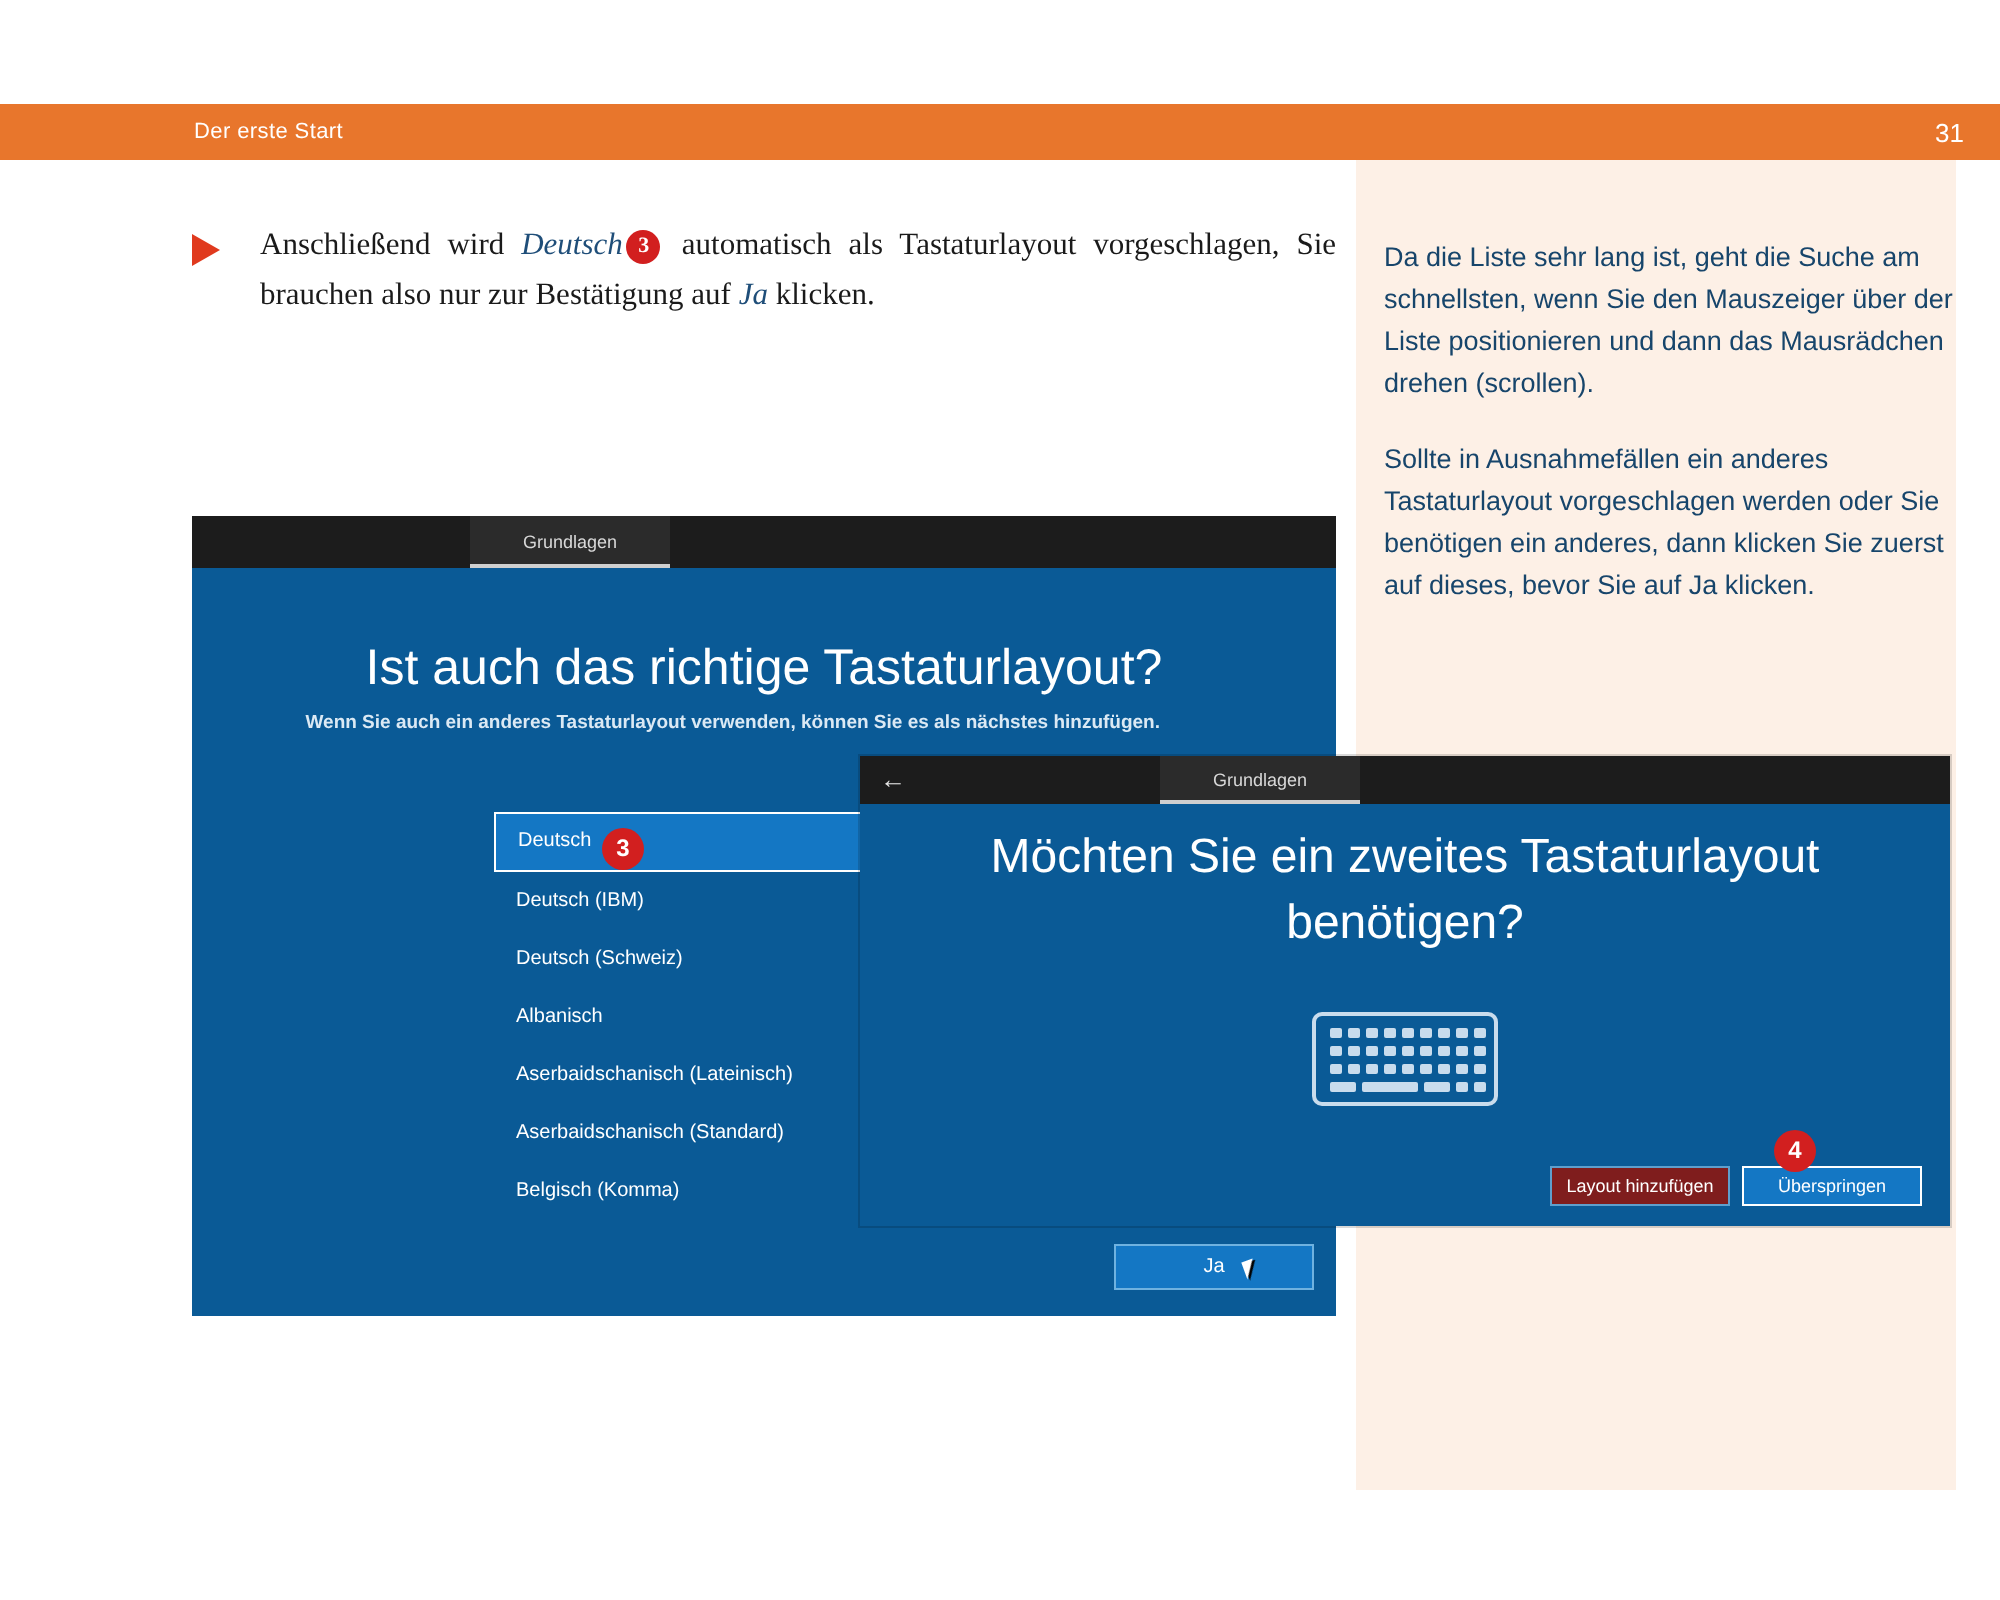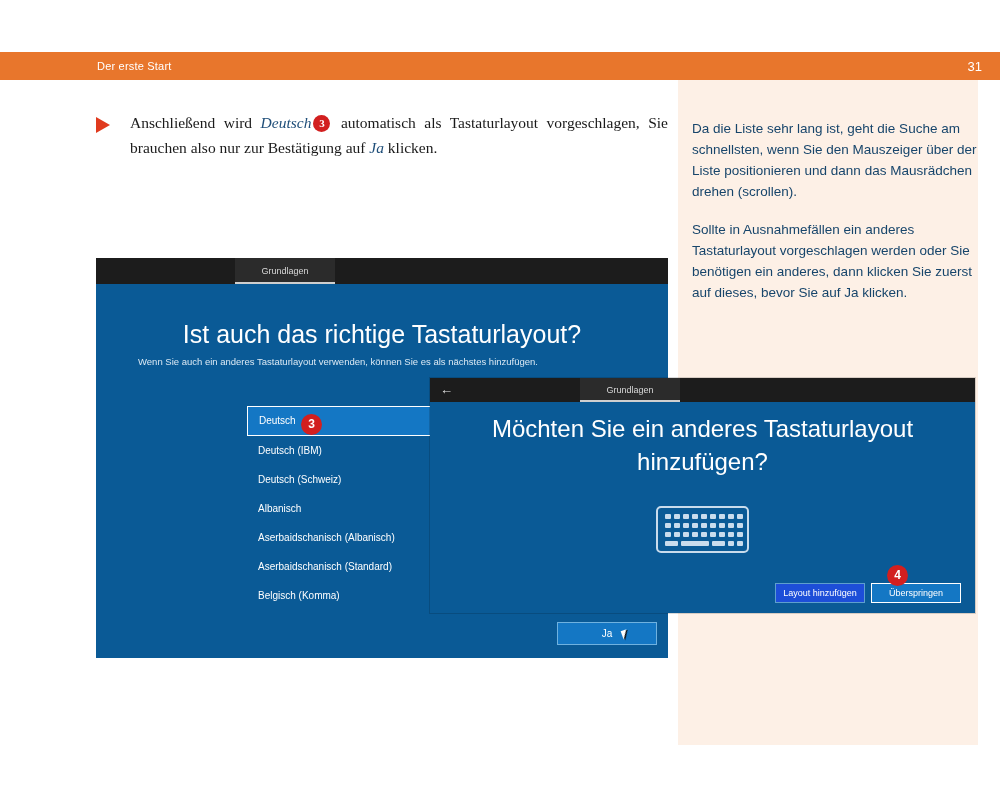--- a/index.html
+++ b/index.html
@@ -142,23 +142,24 @@
     width: 572px;
     text-align: center;
     color: #ffffff;
     font-size: 25px;
     font-weight: 300;
   }
   .shot1-sub {
     position: absolute;
     left: 0; top: 98px;
     width: 484px;
-    text-align: center;
+    text-align: right;
     color: #dbe9f4;
     font-size: 9.5px;
+    font-weight: bold;
   }
   .kb-list {
     position: absolute;
     left: 151px; top: 148px;
     width: 290px;
   }
   .kb-item {
     height: 29px;
     line-height: 29px;
     font-size: 10px;
@@ -260,21 +261,21 @@
     background: #c9dced;
     border-radius: 1px;
   }
   .kb-icon .wide { width: 28px; }
   .kb-icon .mid  { width: 13px; }
 
   .btn-add {
     position: absolute;
     left: 345px; top: 205px;
     width: 90px; height: 20px;
-    background: #1d4ed8;
+    background: #7f1d1d;
     border: 1px solid #5e9fcd;
     color: #ffffff;
     font-size: 9px;
     text-align: center;
     line-height: 19px;
     box-sizing: border-box;
   }
   .btn-skip {
     position: absolute;
     left: 441px; top: 205px;
@@ -329,35 +330,35 @@
     <div class="shot1-titlebar"></div>
     <div class="shot1-tab">Grundlagen</div>
     <div class="shot1-head">Ist auch das richtige Tastaturlayout?</div>
     <div class="shot1-sub">Wenn Sie auch ein anderes Tastaturlayout verwenden, können Sie es als nächstes hinzufügen.</div>
 
     <div class="kb-list">
       <div class="kb-item sel">Deutsch</div>
       <div class="kb-item">Deutsch (IBM)</div>
       <div class="kb-item">Deutsch (Schweiz)</div>
       <div class="kb-item">Albanisch</div>
-      <div class="kb-item">Aserbaidschanisch (Albanisch)</div>
+      <div class="kb-item">Aserbaidschanisch (Lateinisch)</div>
       <div class="kb-item">Aserbaidschanisch (Standard)</div>
       <div class="kb-item">Belgisch (Komma)</div>
     </div>
 
     <div class="btn-ja">Ja</div>
   </div>
 
   <div class="badge badge-lg badge-3">3</div>
 
   <div class="shot2">
     <div class="shot2-titlebar"></div>
     <div class="shot2-back">←</div>
     <div class="shot2-tab">Grundlagen</div>
-    <div class="shot2-head">Möchten Sie ein anderes Tastaturlayout hinzufügen?</div>
+    <div class="shot2-head">Möchten Sie ein zweites Tastaturlayout benötigen?</div>
 
     <div class="kb-icon">
       <div class="krow" style="left:7px; top:6px;">
         <span class="key"></span>
           <span class="key"></span>
           <span class="key"></span>
           <span class="key"></span>
           <span class="key"></span>
           <span class="key"></span>
           <span class="key"></span>

